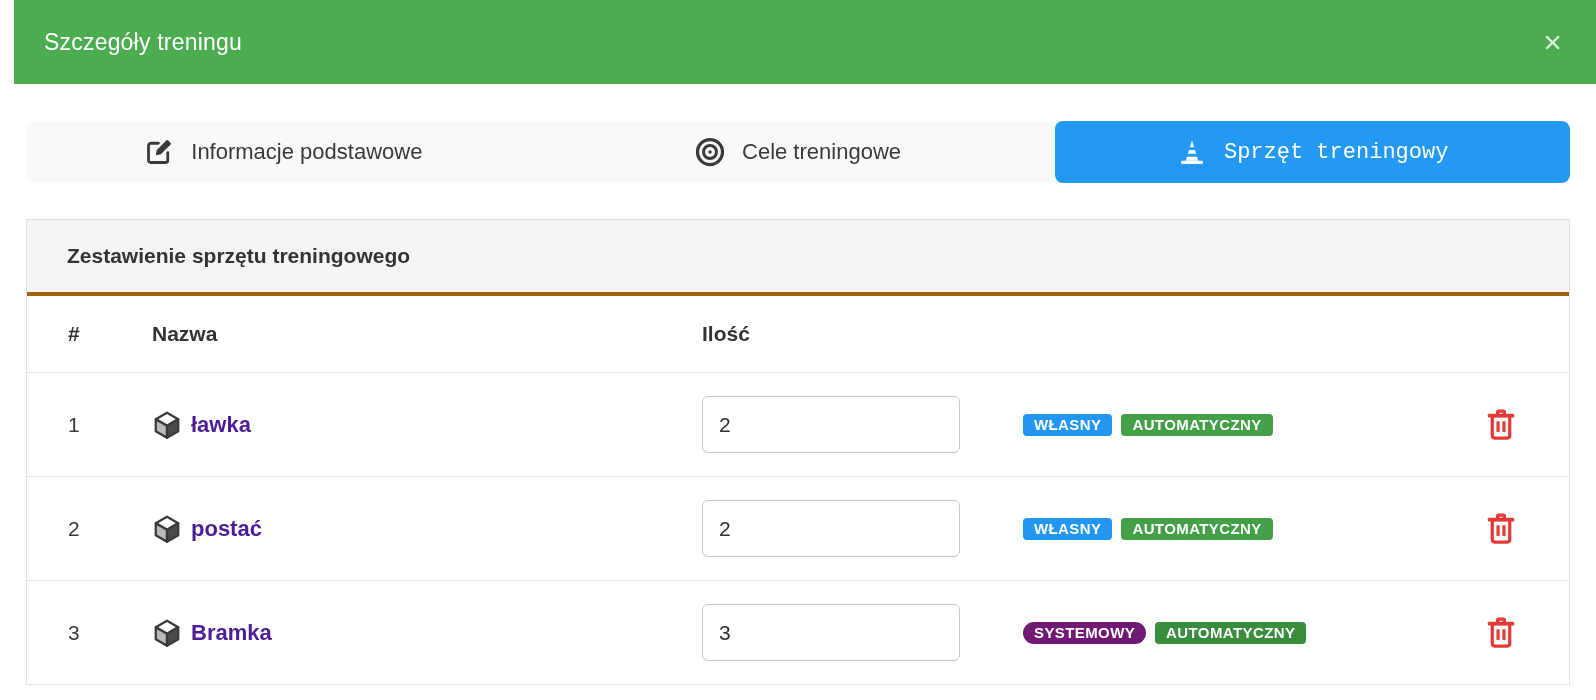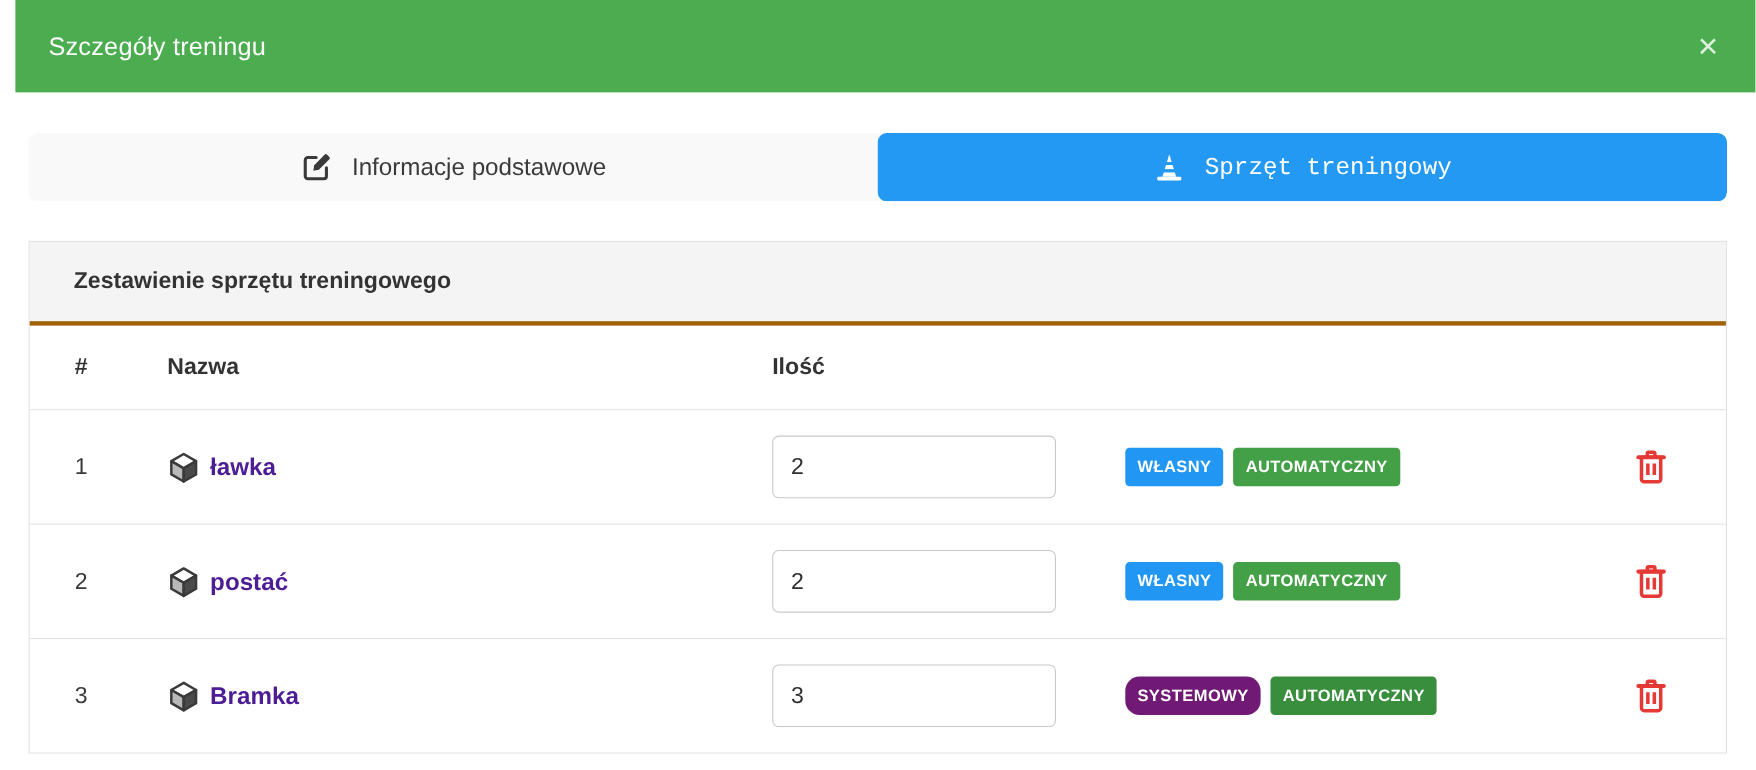--- a/index.html
+++ b/index.html
@@ -56,21 +56,21 @@
 
   .cell-index { font-size: 21px; color: #3a3a3a; }
   .cell-name { display: flex; align-items: center; gap: 9px; font-size: 22px; font-weight: bold; color: #4c1d95; }
   .qty-input {
     width: 258px; height: 57px; border: 1px solid #c9c9c9; border-radius: 6px;
     font-size: 21px; color: #2f2f2f; padding: 0 16px;
     font-family: "Liberation Sans", sans-serif; outline: none; background: #fff;
   }
   .badges { display: flex; gap: 9px; }
   .badge {
-    display: inline-flex; align-items: center; height: 35px; padding: 0 11px;
+    display: inline-flex; align-items: center; height: 22px; padding: 0 11px;
     border-radius: 4px; color: #fff; font-size: 15px; font-weight: bold;
     letter-spacing: .4px; white-space: nowrap;
   }
   .cell-action { display: flex; justify-content: center; }
   .trash-btn { cursor: pointer; display: inline-flex; }
 </style>
 </head>
 <body>
 
 <div class="modal-header">
@@ -85,20 +85,30 @@
     <div class="tab">
       <span class="ticon">
         <svg width="28" height="28" viewBox="0 0 24 24">
           <path d="M19.5 12.5 V19 a2 2 0 0 1 -2 2 H5 a2 2 0 0 1 -2 -2 V6.5 a2 2 0 0 1 2 -2 H11.5" fill="none" stroke="#3a3a3a" stroke-width="2.4" stroke-linecap="round"></path>
           <path d="M21.8 4.1 L19.9 2.2 a1.2 1.2 0 0 0 -1.7 0 L10 10.4 L9.3 14.7 L13.6 14 L21.8 5.8 a1.2 1.2 0 0 0 0 -1.7 Z" fill="#3a3a3a"></path>
         </svg>
       </span>
       <span>Informacje podstawowe</span>
     </div>
 
+    <div class="tab">
+      <span class="ticon">
+        <svg width="30" height="30" viewBox="0 0 24 24">
+          <circle cx="12" cy="12" r="10" fill="none" stroke="#3a3a3a" stroke-width="2.6"></circle>
+          <circle cx="12" cy="12" r="5.2" fill="none" stroke="#3a3a3a" stroke-width="2.4"></circle>
+          <circle cx="12" cy="12" r="1.4" fill="#3a3a3a"></circle>
+        </svg>
+      </span>
+      <span>Cele treningowe</span>
+    </div>
 
     <div class="tab active">
       <span class="ticon">
         <svg width="30" height="30" viewBox="0 0 24 24">
           <path d="M12 2.5 L17 19 H7 Z" fill="#fff"></path>
           <rect x="5.5" y="8.2" width="13" height="2.2" fill="#2499f3"></rect>
           <rect x="4.5" y="13.4" width="15" height="2.4" fill="#2499f3"></rect>
           <rect x="3.2" y="19" width="17.6" height="2.6" rx="1" fill="#fff"></rect>
         </svg>
       </span>

